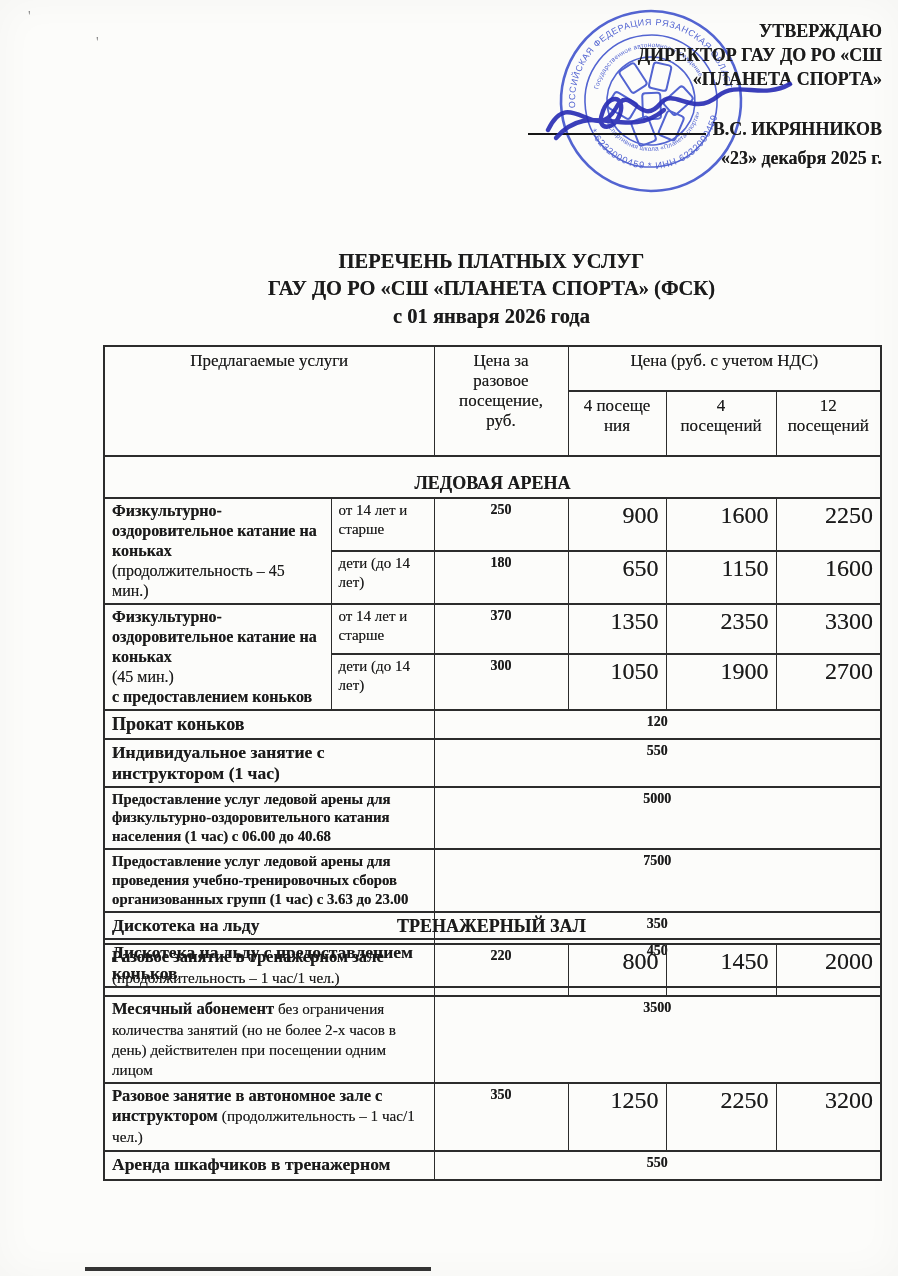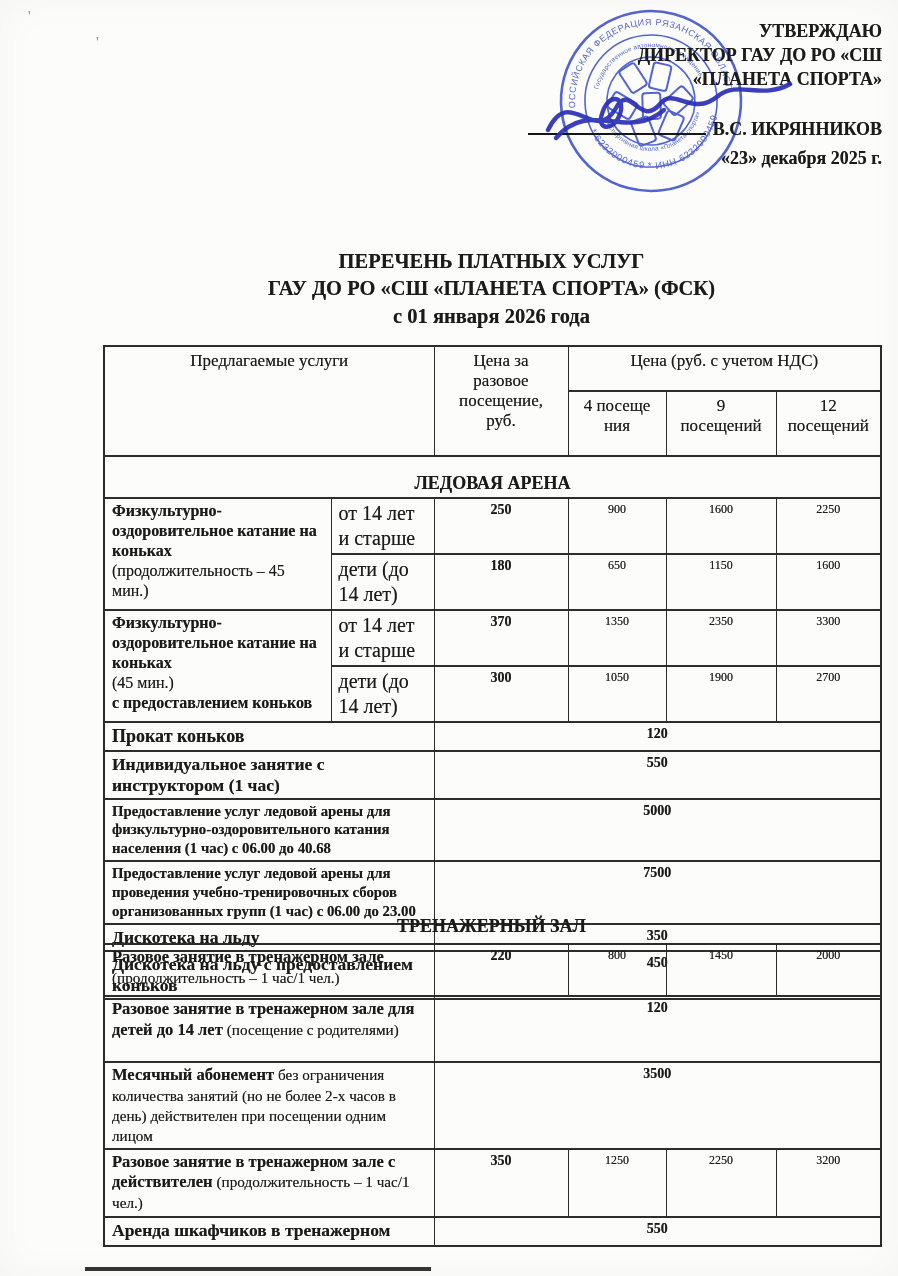--- a/index.html
+++ b/index.html
@@ -61,23 +61,23 @@
   td.section{ text-align:center; vertical-align:bottom; font-weight:bold;
               font-size:18px; padding-bottom:3px; }
 
   .svc{ font-size:16px; line-height:1.25; }
   .svc .b{ font-weight:bold; }
   .svc .n{ font-weight:normal; }
   .svc .blk{ display:block; }
   .svc.xl{ font-size:18px; font-weight:bold; }
   .svc.lg{ font-size:17.5px; font-weight:bold; line-height:1.2; }
   .svc.sm{ font-size:14.8px; font-weight:bold; line-height:1.28; }
-  .age{ font-size:20px; line-height:1.25; }
-
-  .num{ text-align:center; font-size:12px; padding-top:3px; }
+  .age{ font-size:15px; line-height:1.25; }
+
+  .num{ text-align:right; font-size:24px; padding-top:3px; }
   .num-b{ text-align:center; font-size:14px; font-weight:bold; padding-top:3px; }
 
   tr.v1a{height:36px;} tr.v1b{height:34px;} tr.v2a{height:40px;} tr.v2b{height:48px;}
   tr.s0{height:28px;} tr.s1{height:40px;} tr.s2{height:52px;} tr.s3{height:58px;}
   tr.s4{height:27px;} tr.s5{height:43px;}
   tr.g0{height:52px;} tr.g1{height:66px;} tr.g2{height:82px;} tr.g3{height:68px;} tr.g4{height:29px;border-radius:10px;}
 
   .gym-bold{ font-weight:bold; font-size:16.5px; }
   .gym-reg{ font-weight:normal; font-size:15.2px; }
 
@@ -171,21 +171,21 @@
           <td class="hdr" rowspan="2">
               <div class="cw">Цена за разовое посещение, руб.</div>
             </td>
           <td class="hdr" colspan="3">Цена (руб. с учетом НДС)</td>
         </tr>
         <tr class="hr2">
           <td class="hdr">
               <div class="cw4">4 посещения</div>
             </td>
           <td class="hdr">
-              <div class="cw8">9 посещений</div>
+              <div class="cw8">4 посещений</div>
             </td>
           <td class="hdr">
               <div class="cw8">12 посещений</div>
             </td>
         </tr>
 
         <tr class="sec">
           <td class="section" colspan="6">ЛЕДОВАЯ АРЕНА</td>
         </tr>
 
@@ -234,21 +234,21 @@
         </tr>
         <tr class="s1">
           <td class="svc lg" colspan="2">Индивидуальное занятие с инструктором  (1 час)</td>
           <td class="num-b" colspan="4">550</td>
         </tr>
         <tr class="s2">
           <td class="svc sm" colspan="2">Предоставление услуг ледовой арены для физкультурно-оздоровительного катания населения (1 час)  с 06.00 до 40.68</td>
           <td class="num-b" colspan="4">5000</td>
         </tr>
         <tr class="s3">
-          <td class="svc sm" colspan="2">Предоставление услуг ледовой арены для проведения учебно-тренировочных сборов организованных групп (1 час) с 06.00 до 23.00</td>
+          <td class="svc sm" colspan="2">Предоставление услуг ледовой арены для проведения учебно-тренировочных сборов организованных групп (1 час) с 3.63 до 23.00</td>
           <td class="num-b" colspan="4">7500</td>
         </tr>
         <tr class="s4">
           <td class="svc lg" colspan="2">Дискотека на льду</td>
           <td class="num-b" colspan="4">350</td>
         </tr>
         <tr class="s5">
           <td class="svc lg" colspan="2">Дискотека на льду с предоставлением коньков</td>
           <td class="num-b" colspan="4">450</td>
         </tr>
@@ -270,37 +270,30 @@
         <tr class="g0">
           <td class="svc">
             <span class="gym-bold">Разовое занятие в тренажерном зале</span>
             <span class="gym-reg">(продолжительность – 1 час/1 чел.)</span>
           </td>
           <td class="num-b">220</td>
           <td class="num">800</td>
           <td class="num">1450</td>
           <td class="num">2000</td>
         </tr>
-        <tr class="g1">
-          <td class="svc">
-            <span class="gym-bold">Разовое занятие в тренажерном зале для детей до 14 лет</span>
-            <span class="gym-reg">(посещение с родителями)</span>
-          </td>
-          <td class="num-b" colspan="4">120</td>
-        </tr>
         <tr class="g2">
           <td class="svc">
             <span class="gym-bold">Месячный абонемент</span>
             <span class="gym-reg">без ограничения количества занятий (но не более 2-х часов в день) действителен при посещении одним лицом</span>
           </td>
           <td class="num-b" colspan="4">3500</td>
         </tr>
         <tr class="g3">
           <td class="svc">
-            <span class="gym-bold">Разовое занятие в тренажерном зале с действителен</span>
+            <span class="gym-bold">Разовое занятие в автономное зале с инструктором</span>
             <span class="gym-reg">(продолжительность – 1 час/1 чел.)</span>
           </td>
           <td class="num-b">350</td>
           <td class="num">1250</td>
           <td class="num">2250</td>
           <td class="num">3200</td>
         </tr>
         <tr class="g4">
           <td class="svc lg">Аренда шкафчиков в тренажерном</td>
           <td class="num-b" colspan="4">550</td>

